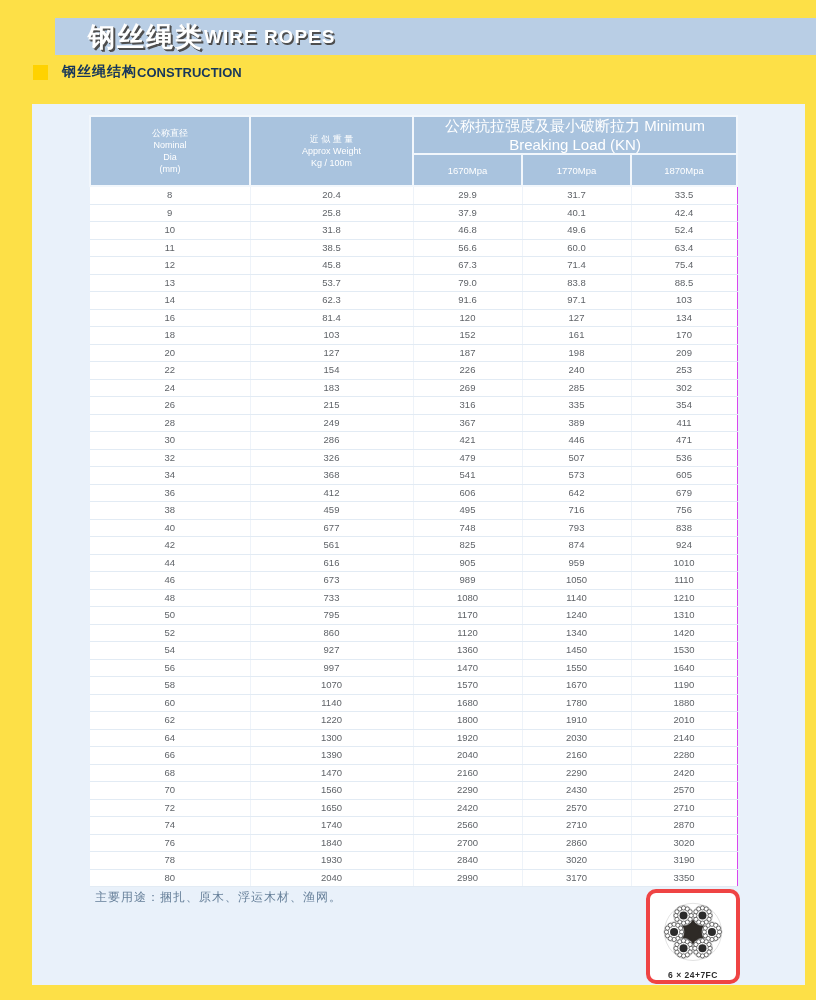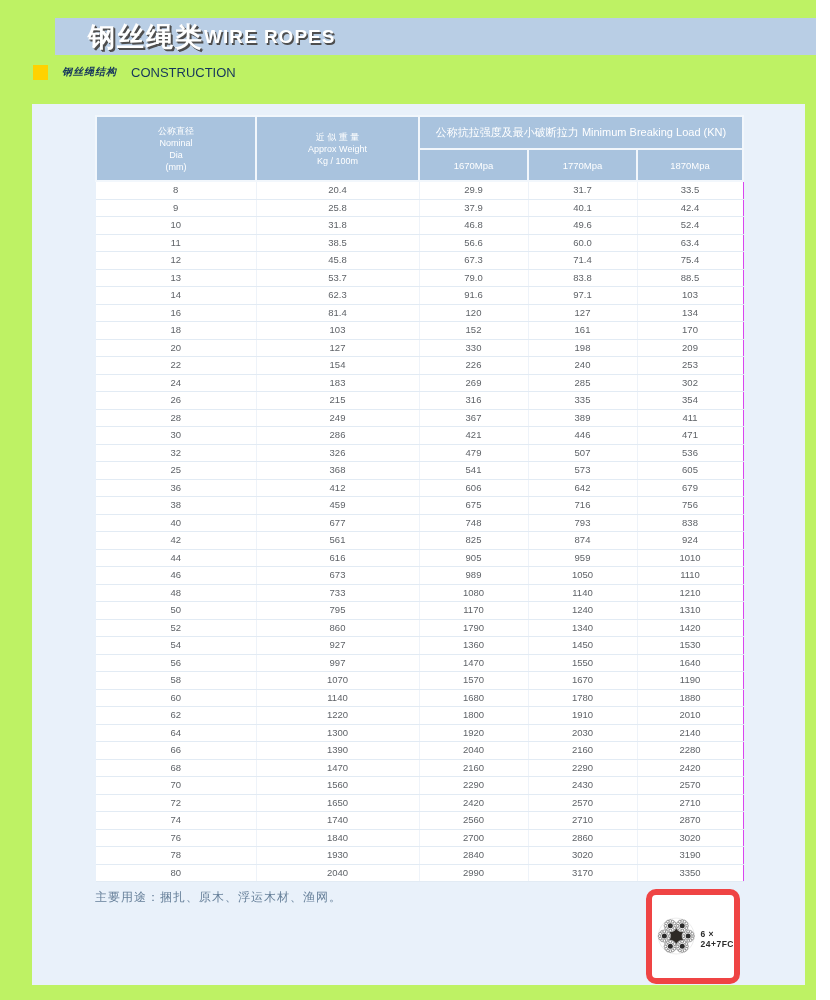--- a/index.html
+++ b/index.html
@@ -1,53 +1,53 @@
 <!DOCTYPE html>
 <html><head>
 <meta charset="utf-8">
 <style>
   * { margin:0; padding:0; box-sizing:border-box; }
   body { font-family:"Liberation Sans","DejaVu Sans",sans-serif; background:#fff; }
-  .page { position:relative; width:816px; height:1000px; background:#bef264; overflow:hidden; }
+  .page { position:relative; width:816px; height:1000px; background:#fde047; overflow:hidden; }
 
   
   .banner { position:absolute; left:55px; top:18px; width:775px; height:37px;
             background:#b9cee5; display:flex; align-items:center; padding-left:33px; }
   .banner .zh { font-size:27px; font-weight:bold; color:#fff; letter-spacing:2px;
                 text-shadow:2px 2px 0 #4e4e4e, 1px 1px 0 #4e4e4e; }
   .banner .en { font-size:19px; font-weight:bold; color:#fff; letter-spacing:1px;
                 text-shadow:1.5px 1.5px 0 #4e4e4e; }
 
   
   .section { position:absolute; left:33px; top:62px; height:20px; display:flex; align-items:center; }
   .bullet { width:15px; height:15px; background:#ffd200; margin-right:14px; }
-  .section .zh { font-size:10px; font-weight:bold; color:#16365c; letter-spacing:1px;font-style:italic; }
-  .section .en { font-size:13px; font-weight:normal; color:#16365c; margin-left:14px; }
+  .section .zh { font-size:14px; font-weight:bold; color:#16365c; letter-spacing:1px; }
+  .section .en { font-size:13px; font-weight:bold; color:#16365c; margin-left:0; }
 
   
   .panel { position:absolute; left:32px; top:104px; width:773px; height:881px; background:#e9f1fa; }
 
   
-  table.spec { position:absolute; left:95px; top:115px; width:647px; border-collapse:collapse; table-layout:fixed; }
+  table.spec { position:absolute; left:89px; top:115px; width:647px; border-collapse:collapse; table-layout:fixed; }
   table.spec th { background:#a9c3de; color:#fff; font-weight:normal; text-align:center;
                   border:2px solid #f2f7fc; }
   th.hd-main { font-size:9px; line-height:12px; height:65px; }
-  th.hd-group { font-size:11px; height:33px; }
+  th.hd-group { font-size:15px; height:33px; }
   th.hd-sub { font-size:9.5px; height:32px; }
   table.spec td { background:#fff; color:#5f6368; font-size:9.5px; text-align:center;
                   height:16.5px; line-height:16.5px;
                   border-bottom:1px solid #e2ebf4; border-right:1px solid #eef3f9; }
   table.spec tr td:last-child { border-right:1px solid #d946ef; }
 
   
   .usage { position:absolute; left:95px; top:889px; font-size:12px; color:#67809a; letter-spacing:1px; }
 
   
   .rope-card { position:absolute; left:646px; top:889px; width:94px; height:95px; background:#fff;
-               border:6px solid #ef4444; border-radius:10px; display:flex; 
+               border:4px solid #ef4444; border-radius:10px; display:flex; flex-direction:column;
                align-items:center; justify-content:flex-end; padding-top:3px; }
   .rope-card svg { display:block; }
   .rope-caption { font-size:8.5px; font-weight:bold; color:#2b2b2b; margin-top:1px; letter-spacing:0.5px; }
 </style>
 </head>
 <body>
 
 <div class="page">
 
   <div class="banner">
@@ -152,21 +152,21 @@
         <tr>
           <td>18</td>
           <td>103</td>
           <td>152</td>
           <td>161</td>
           <td>170</td>
         </tr>
         <tr>
           <td>20</td>
           <td>127</td>
-          <td>330</td>
+          <td>187</td>
           <td>198</td>
           <td>209</td>
         </tr>
         <tr>
           <td>22</td>
           <td>154</td>
           <td>226</td>
           <td>240</td>
           <td>253</td>
         </tr>
@@ -199,37 +199,37 @@
           <td>471</td>
         </tr>
         <tr>
           <td>32</td>
           <td>326</td>
           <td>479</td>
           <td>507</td>
           <td>536</td>
         </tr>
         <tr>
-          <td>25</td>
+          <td>34</td>
           <td>368</td>
           <td>541</td>
           <td>573</td>
           <td>605</td>
         </tr>
         <tr>
           <td>36</td>
           <td>412</td>
           <td>606</td>
           <td>642</td>
           <td>679</td>
         </tr>
         <tr>
           <td>38</td>
           <td>459</td>
-          <td>675</td>
+          <td>495</td>
           <td>716</td>
           <td>756</td>
         </tr>
         <tr>
           <td>40</td>
           <td>677</td>
           <td>748</td>
           <td>793</td>
           <td>838</td>
         </tr>
@@ -264,21 +264,21 @@
         <tr>
           <td>50</td>
           <td>795</td>
           <td>1170</td>
           <td>1240</td>
           <td>1310</td>
         </tr>
         <tr>
           <td>52</td>
           <td>860</td>
-          <td>1790</td>
+          <td>1120</td>
           <td>1340</td>
           <td>1420</td>
         </tr>
         <tr>
           <td>54</td>
           <td>927</td>
           <td>1360</td>
           <td>1450</td>
           <td>1530</td>
         </tr>

